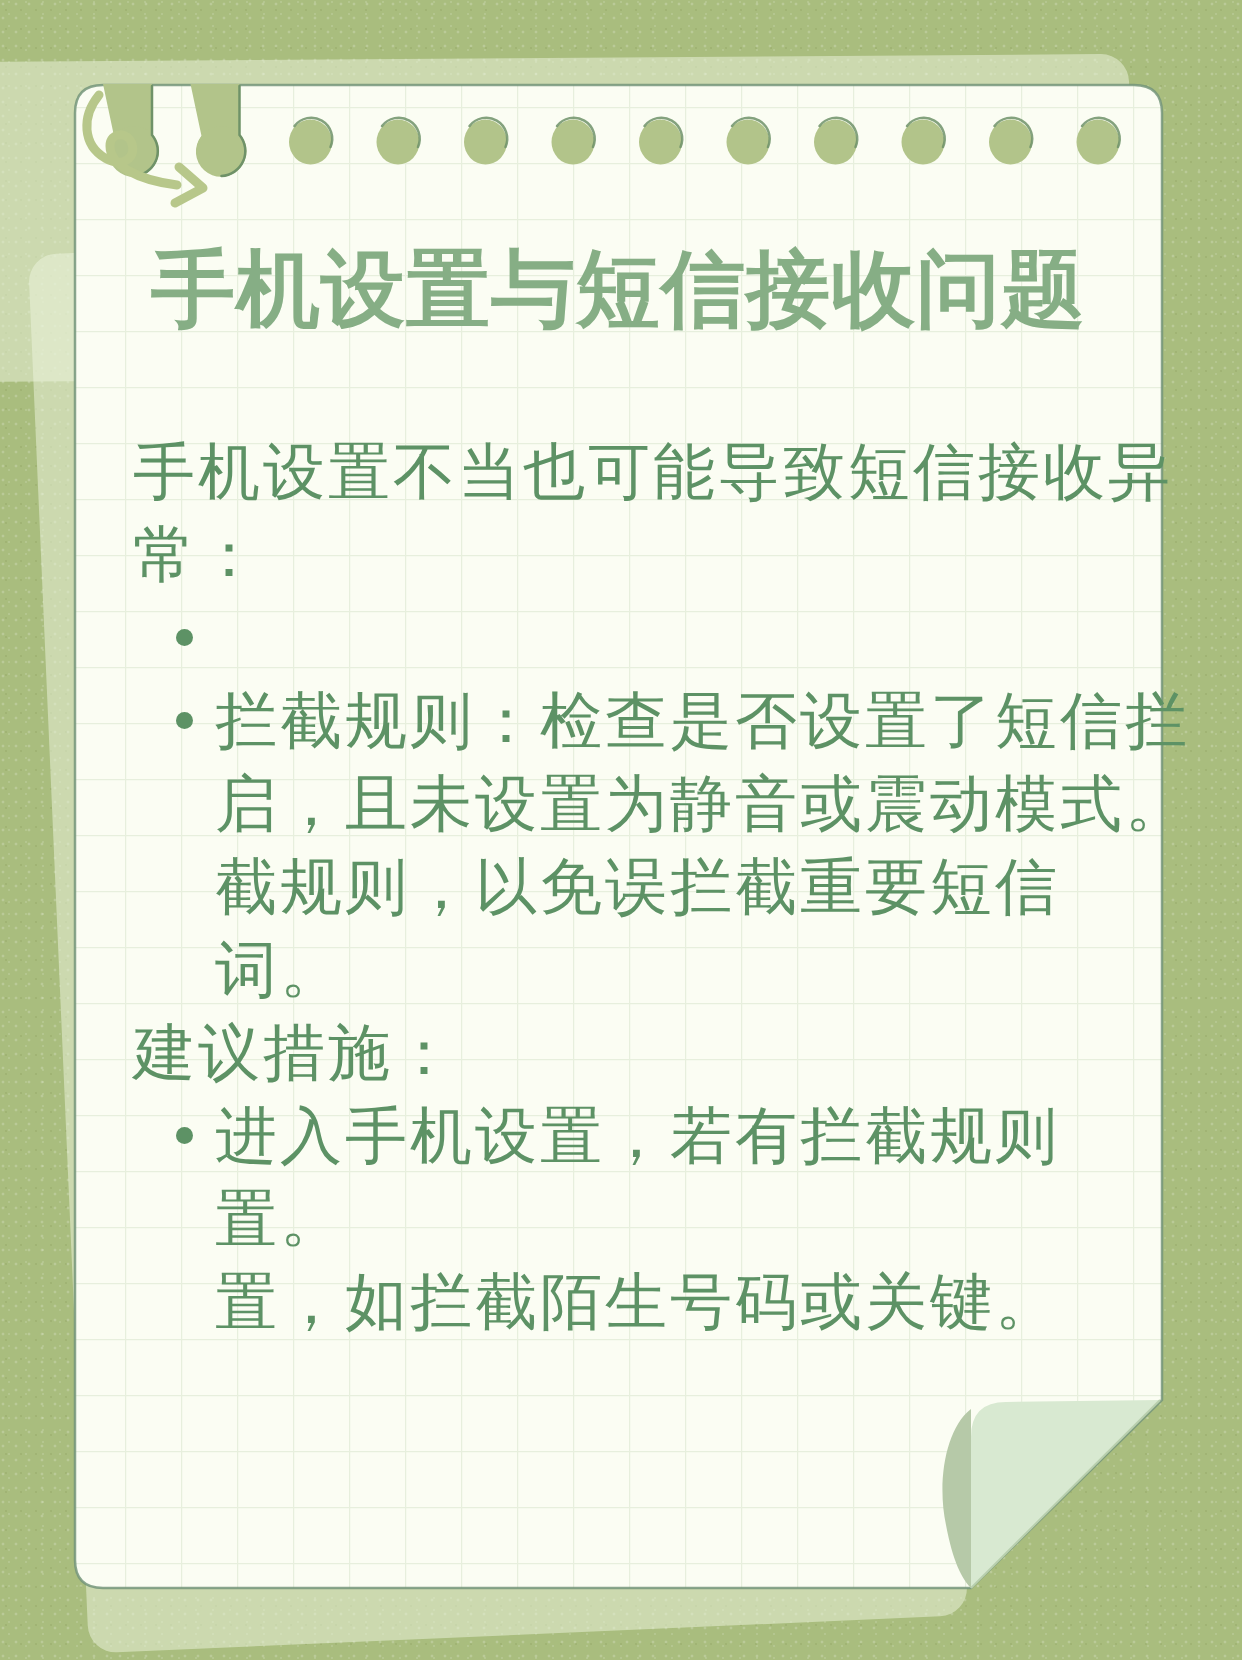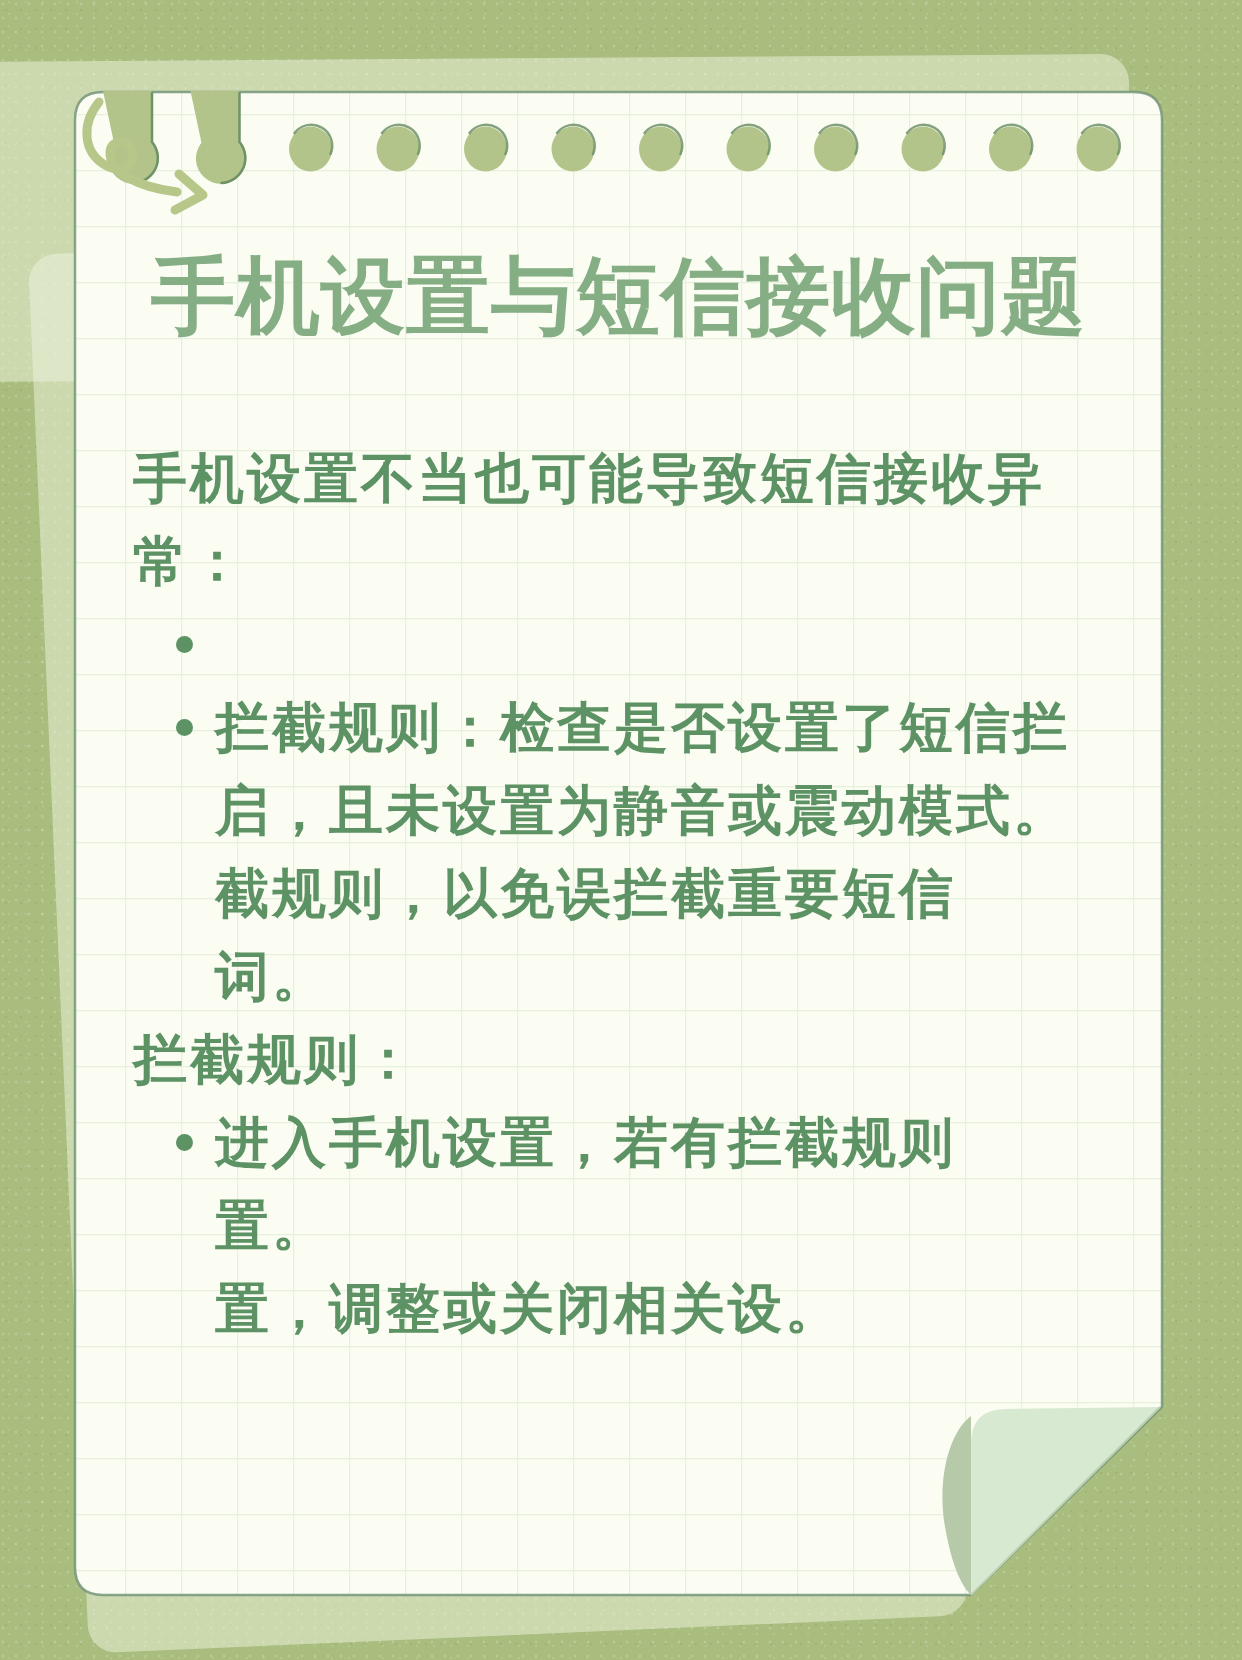--- a/index.html
+++ b/index.html
@@ -16,32 +16,32 @@
       radial-gradient(circle at 9px 2px, rgba(255,255,255,.13) 1px, transparent 1.5px),
       radial-gradient(circle at 6px 10px, rgba(128,148,82,.22) 1.1px, transparent 1.6px);
     background-size:13px 14px,17px 12px,15px 19px;
   }
   .back-sheet{
     position:absolute;border-radius:28px;
     background:var(--sheet-tint,rgba(236,243,221,.52));
   }
   .back-sheet.top{left:-40px;top:58px;width:1170px;height:320px;transform:rotate(-0.4deg);}
   .back-sheet.left{left:58px;top:235px;width:880px;height:1400px;transform:rotate(-2.5deg);}
-  .paper-wrap{position:absolute;left:75px;top:85px;width:1087px;height:1503px;margin-top:7px;}
+  .paper-wrap{position:absolute;left:75px;top:85px;width:1087px;height:1503px;}
   .paper-wrap svg{position:absolute;left:0;top:0;overflow:visible;}
   .note-title{
     position:absolute;left:0;right:0;top:148px;text-align:center;
     font-size:84px;font-weight:900;letter-spacing:1px;
     color:var(--title-green,#86ae85);white-space:nowrap;
   }
   .arrow-doodle{position:absolute;left:-10px;top:216px;width:170px;height:125px;}
   .note-body{position:absolute;left:58px;top:345px;width:1000px;}
   .line{
     position:relative;height:83px;line-height:83px;white-space:nowrap;
-    font-size:54px;font-weight:700;letter-spacing:3px;
+    font-size:62px;font-weight:400;letter-spacing:3px;
     color:var(--text-green,#5d9265);
   }
   .line.b-first,.line.b-wrap{padding-left:82px;}
   .dot{
     position:absolute;left:43px;top:33px;width:17px;height:17px;border-radius:50%;
     background:var(--text-green,#5d9265);
   }
 </style>
 </head>
 <body>
@@ -134,19 +134,19 @@
     </svg>
 
     <div class="note-body">
         <div class="line para"><span>手机设置不当也可能导致短信接收异</span></div>
         <div class="line para"><span>常：</span></div>
         <div class="line b-first"><span class="dot"></span></div>
         <div class="line b-first"><span class="dot"></span><span>拦截规则：检查是否设置了短信拦</span></div>
         <div class="line b-wrap"><span>启，且未设置为静音或震动模式。</span></div>
         <div class="line b-wrap"><span>截规则，以免误拦截重要短信</span></div>
         <div class="line b-wrap"><span>词。</span></div>
-        <div class="line para"><span>拦截规则：</span></div>
+        <div class="line para"><span>建议措施：</span></div>
         <div class="line b-first"><span class="dot"></span><span>进入手机设置，若有拦截规则</span></div>
         <div class="line b-wrap"><span>置。</span></div>
-        <div class="line b-wrap"><span>置，调整或关闭相关设。</span></div>
+        <div class="line b-wrap"><span>置，如拦截陌生号码或关键。</span></div>
       </div>
   </div>
 </div>
 
 </body></html>

